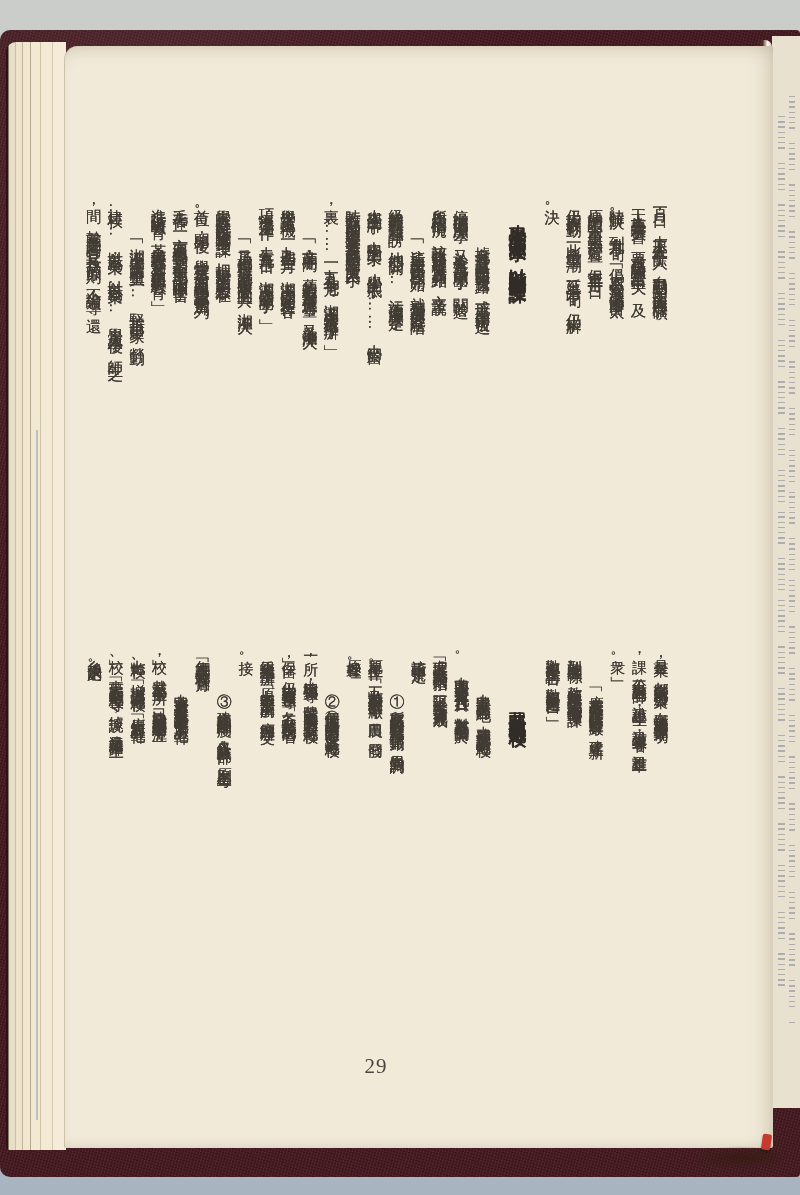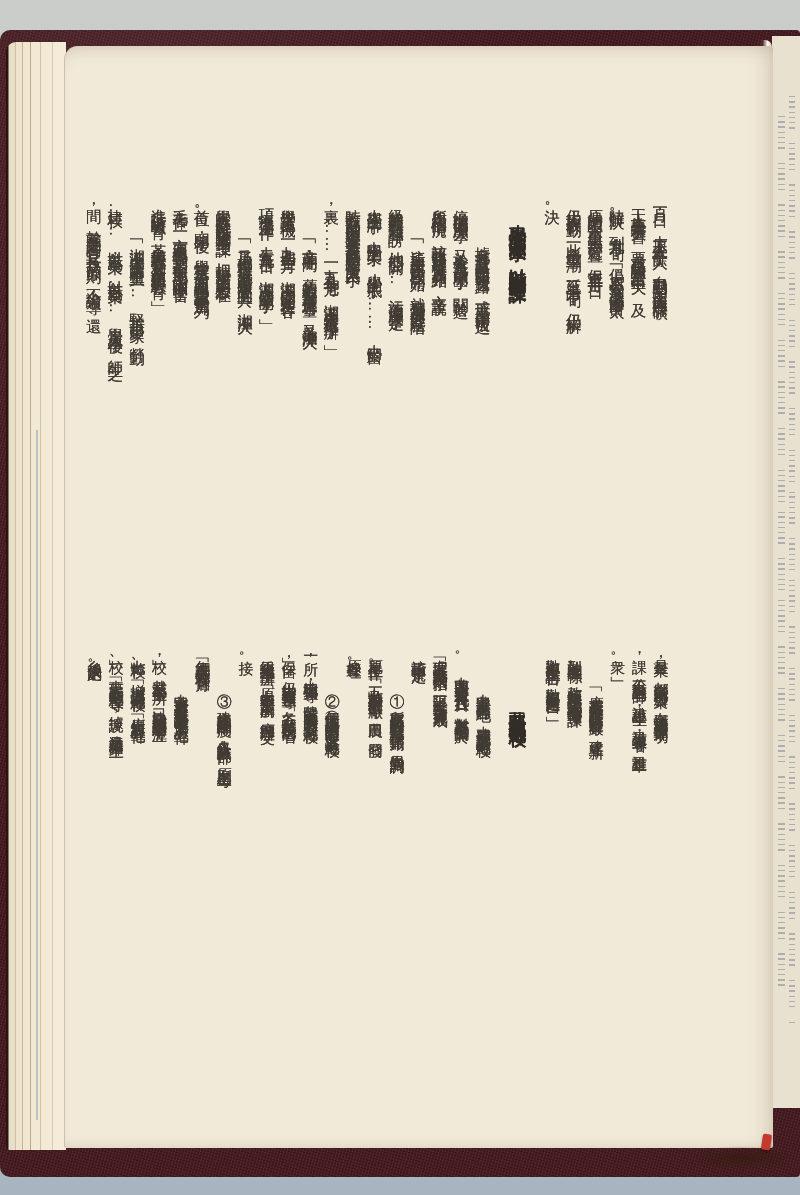--- a/index.html
+++ b/index.html
@@ -119,17 +119,18 @@
       <div class="col">接。</div>
       <div class="col i2">③建立幹部訓練制度，各級黨政幹部，原則上每二</div>
       <div class="col">年應調「五七幹校」一個月。</div>
       <div class="col i2">中共廣東省委近日也計畫將全省七十六所「五七幹</div>
       <div class="col">校」，裁減爲三十五所，已決定裁減的有惠陽「平潭五</div>
       <div class="col">七幹校」、增城「大埔五七幹校」、廣州「江村五七幹</div>
       <div class="col">校」、東莞「赤嶺五七幹校」等。據說，這是華國鋒上</div>
       <div class="col">台後決定的。</div>
     </div>
 
+    <div class="pageno">29</div>
   </div>
 
   <div class="smudge"></div>
   <div class="redmark"></div>
 </div>
 
 </body></html>

